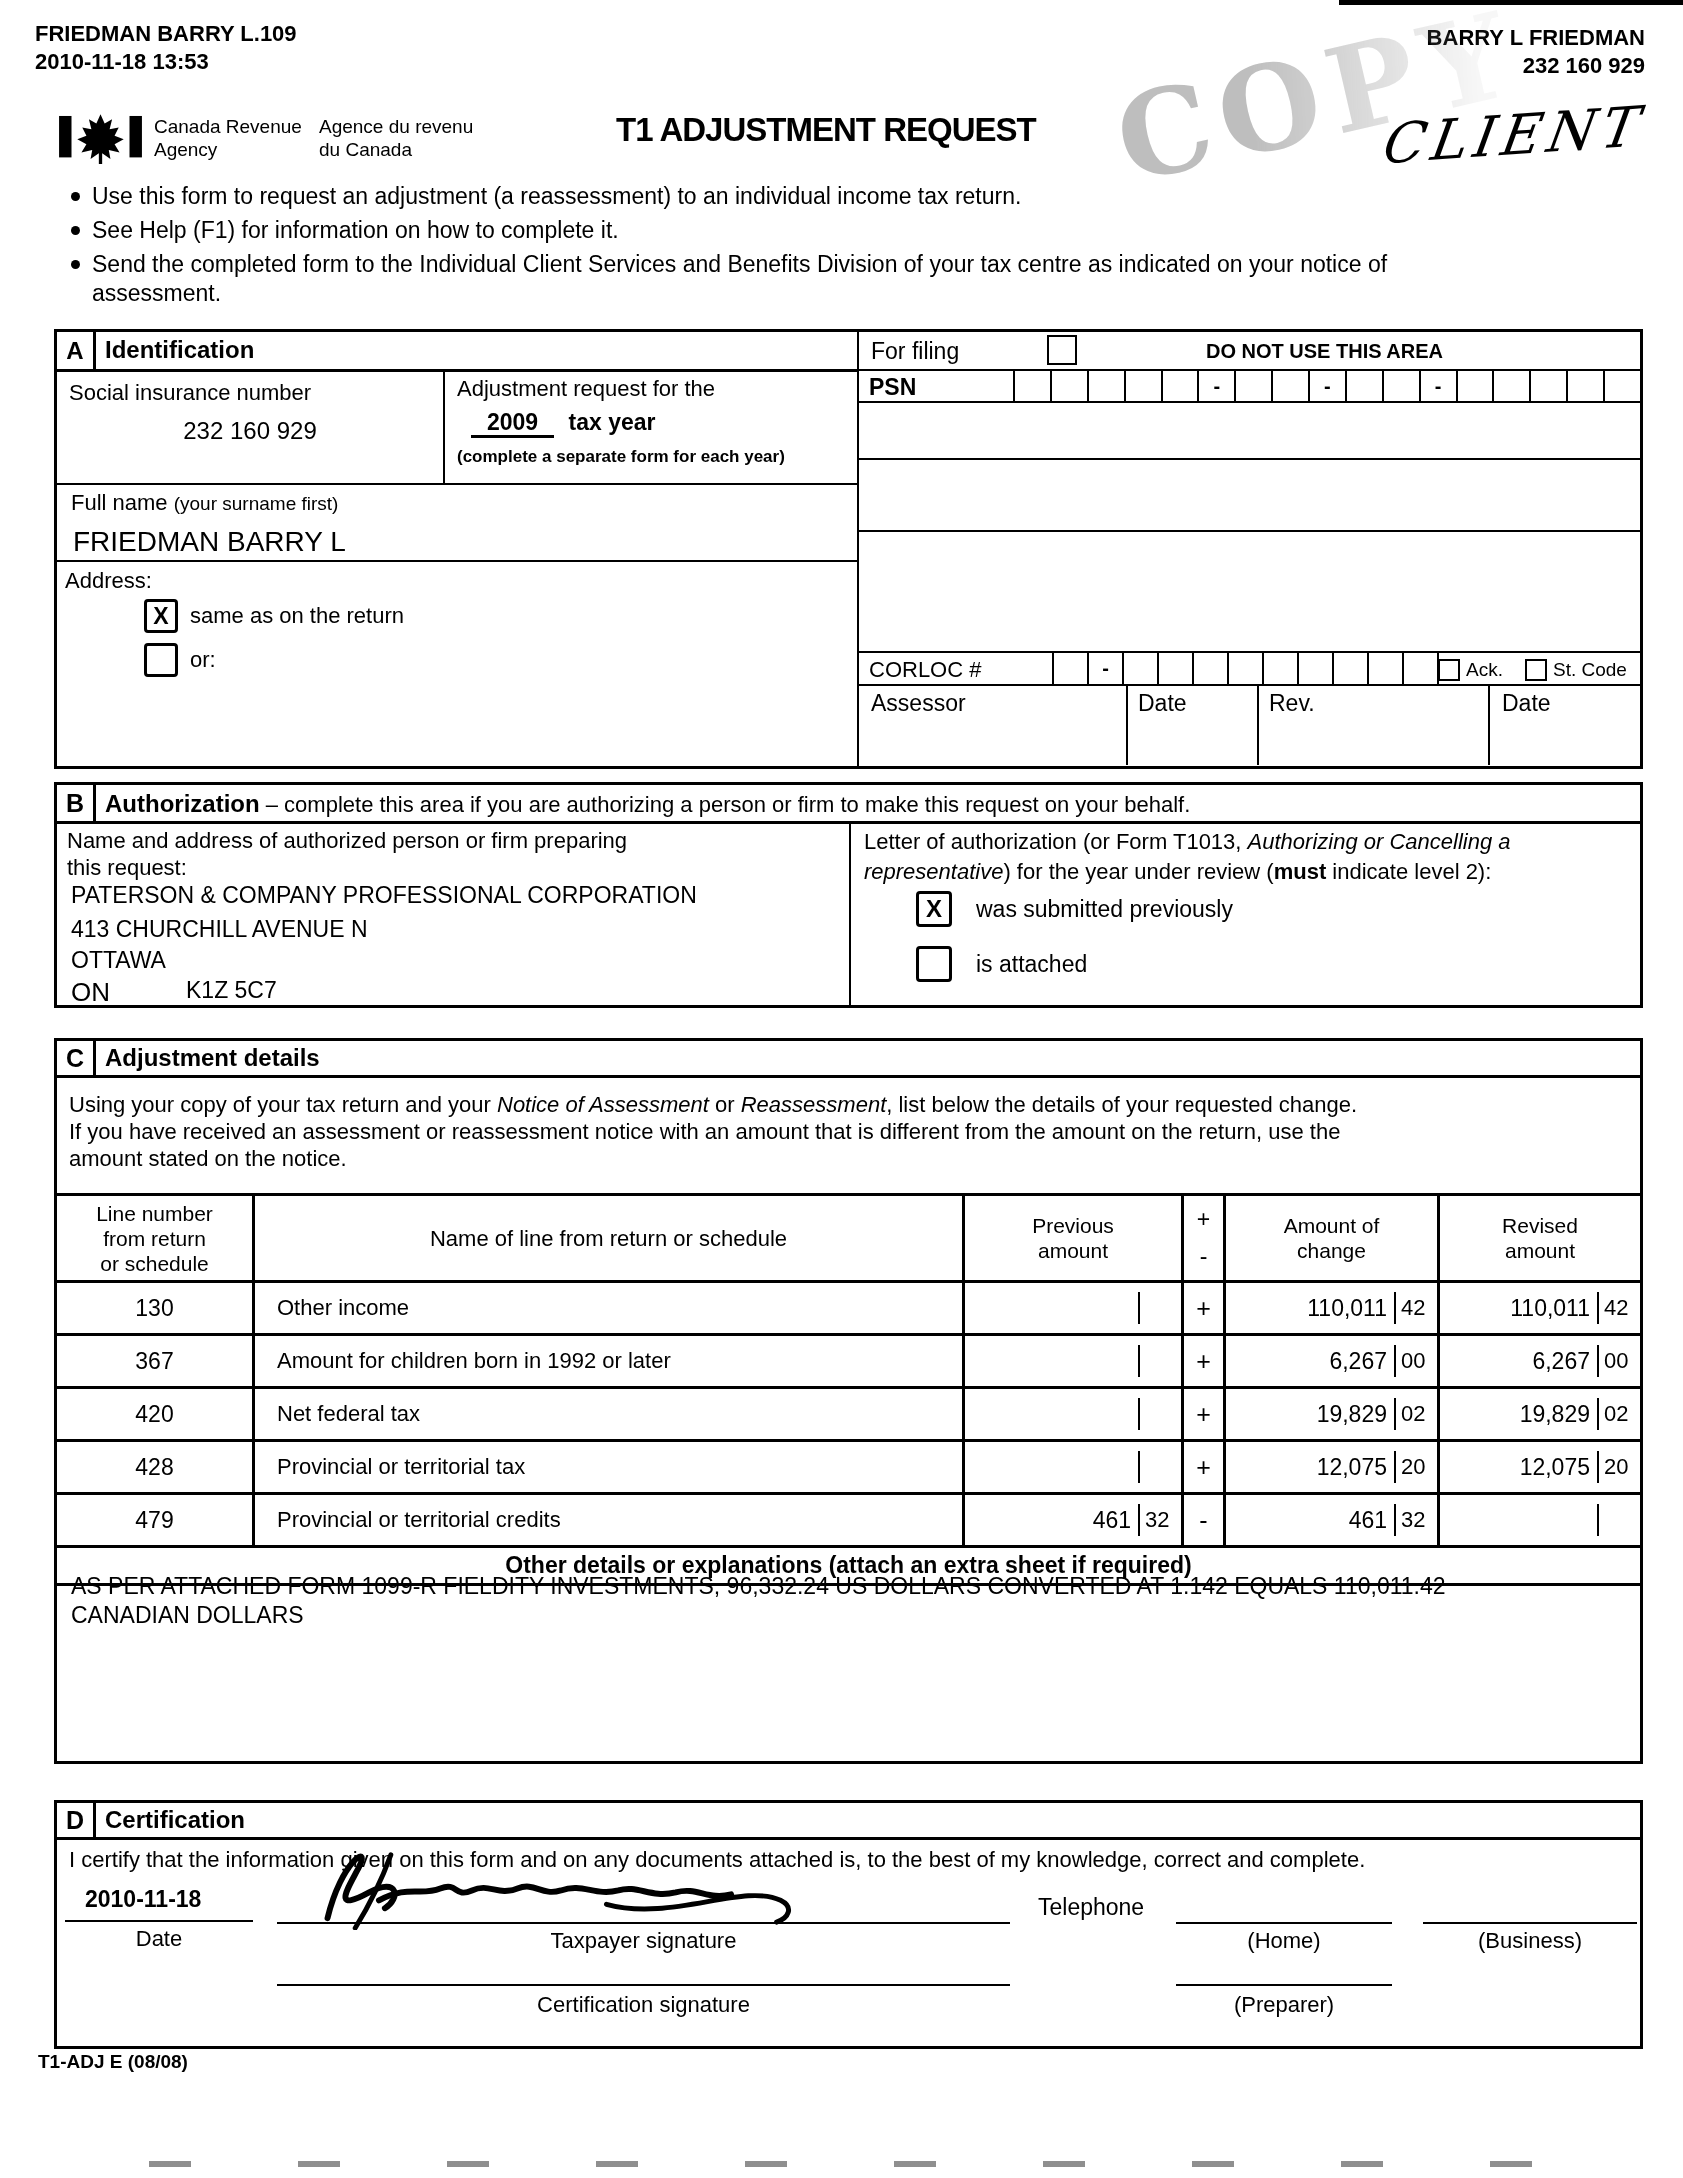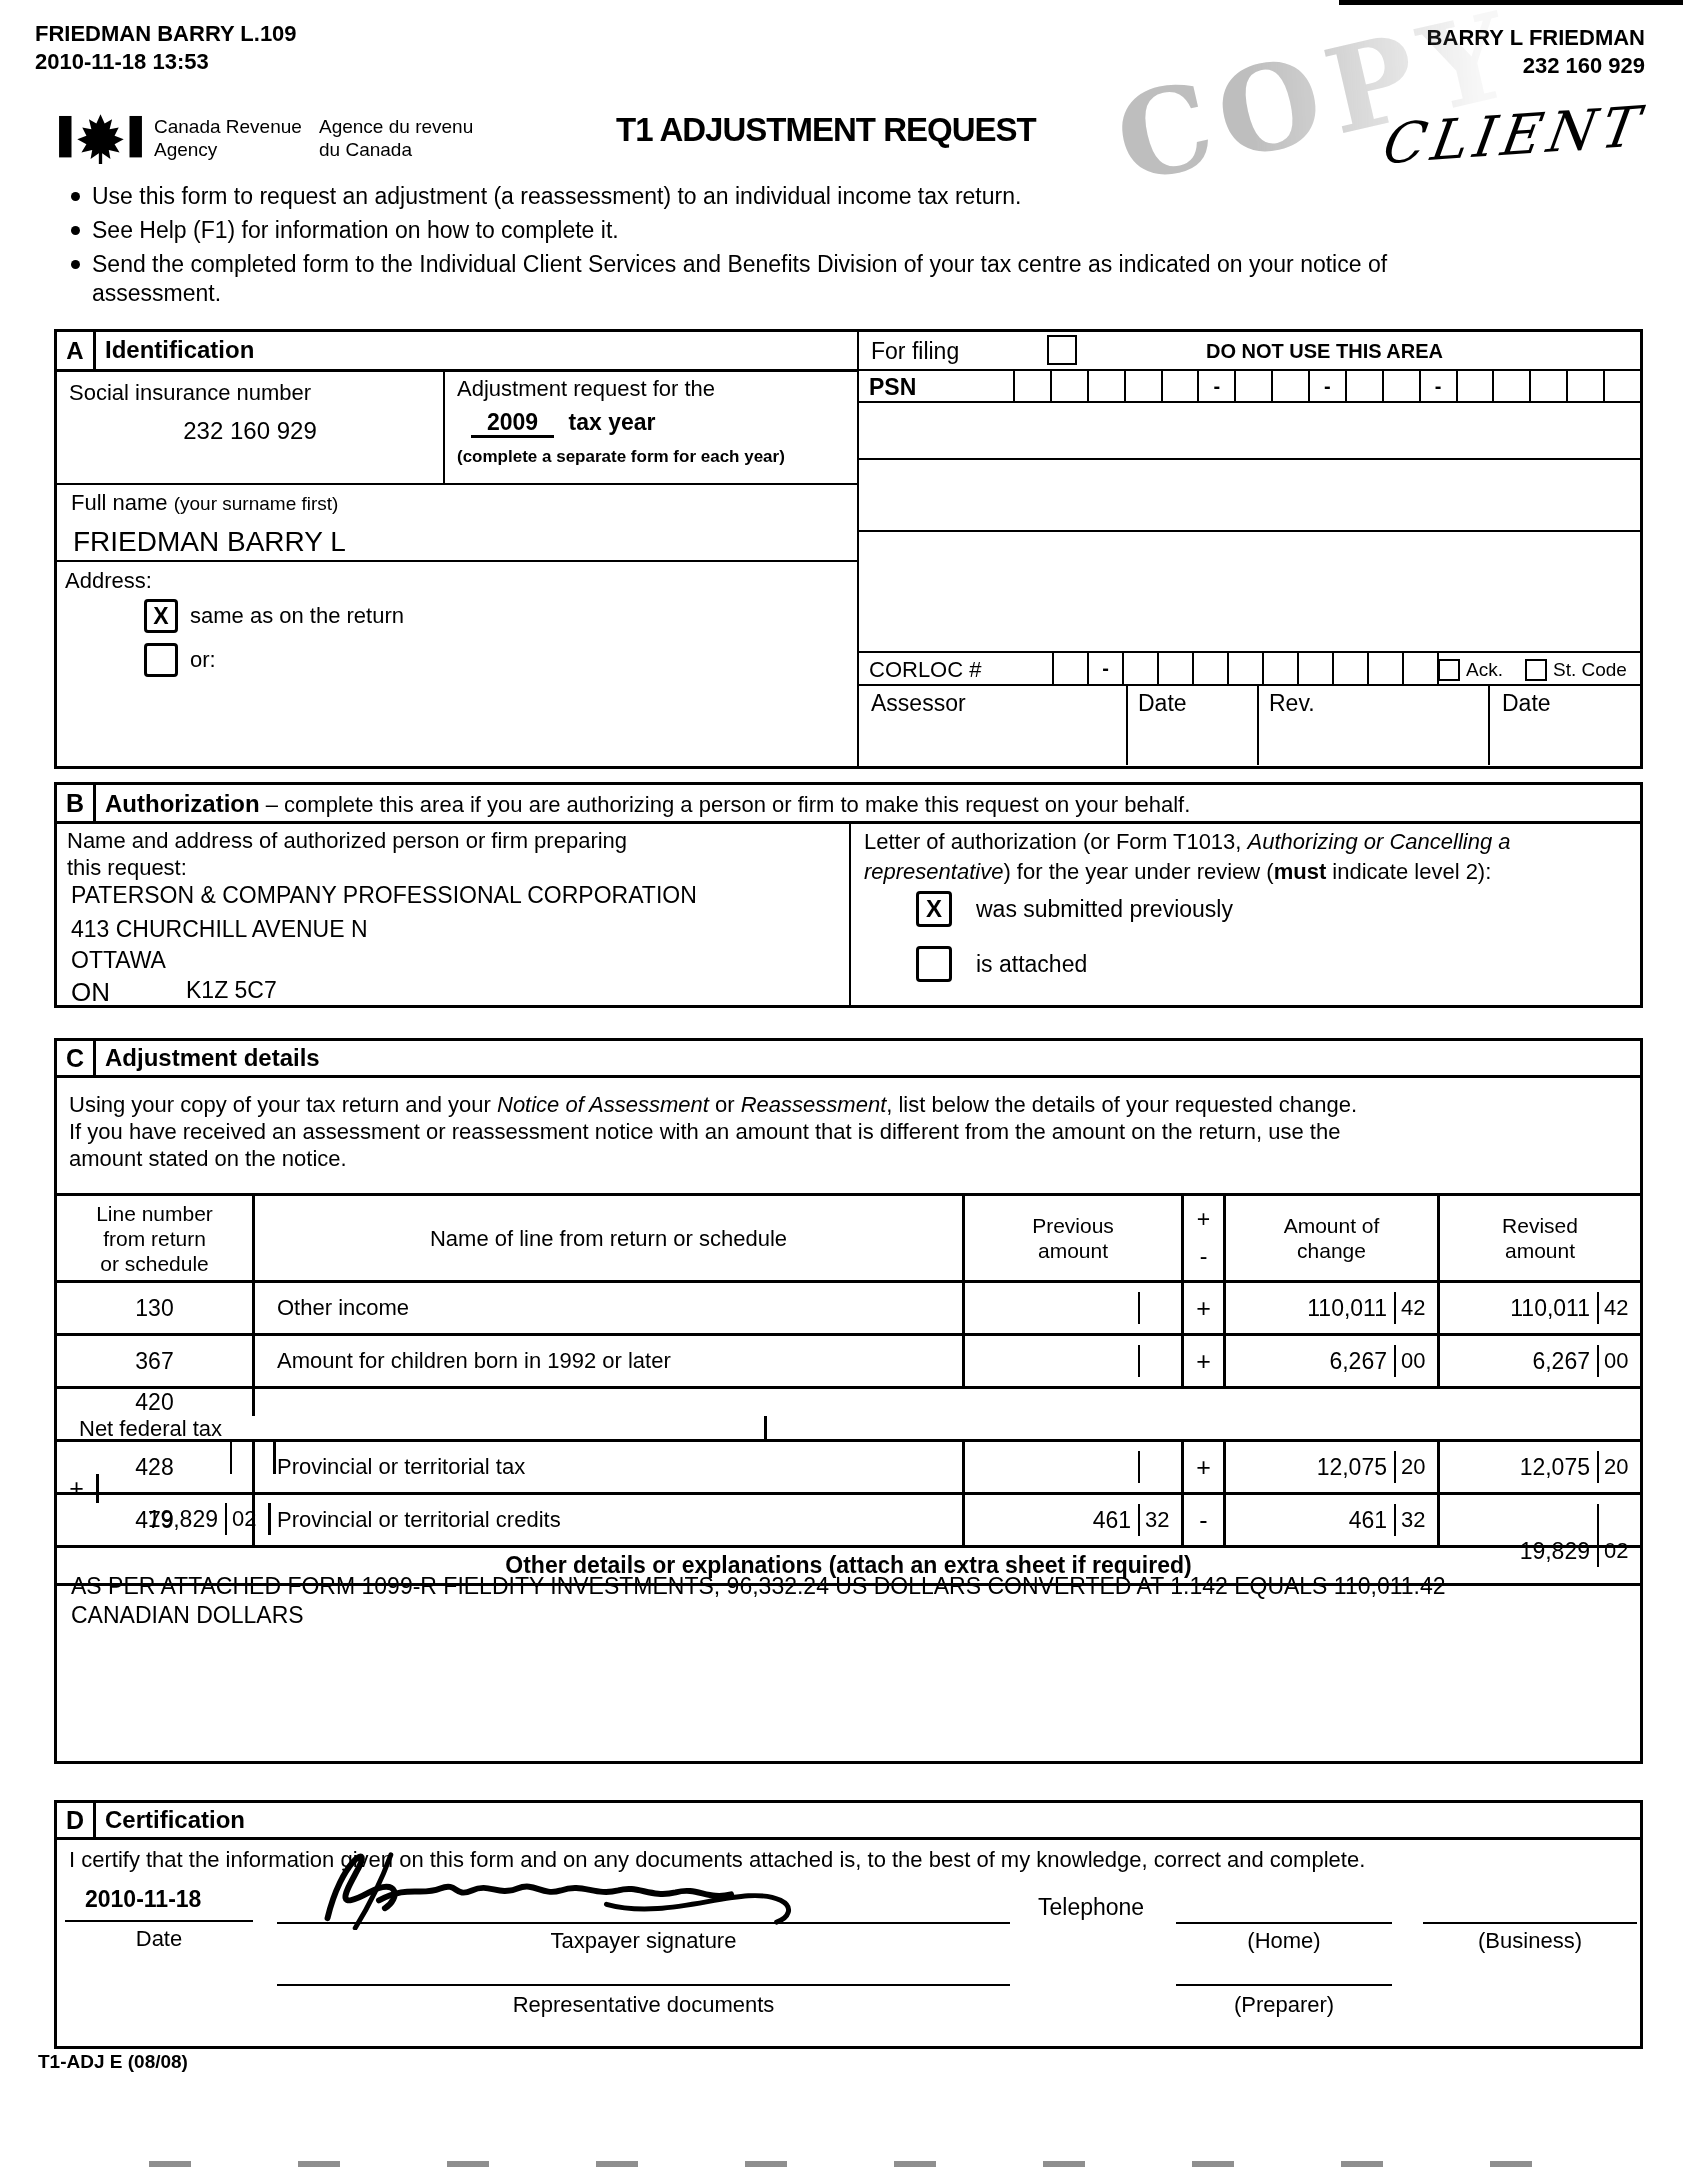--- a/index.html
+++ b/index.html
@@ -287,21 +287,21 @@
             <span class="cents-sep"></span>
             <span class="cents">00</span>
           </div>
         <div class="tc amt">
             <span>6,267</span>
             <span class="cents-sep"></span>
             <span class="cents">00</span>
           </div>
       </div>
 
-      <div class="trow" style="height:50px;flex-direction:column;">
+      <div class="trow" style="height:50px;">
         <div class="tc c1">420</div>
         <div class="tc c2">Net federal tax</div>
         <div class="tc c3 amt">
             <span></span>
             <span class="cents-sep"></span>
             <span class="cents"></span>
           </div>
         <div class="tc c4">+</div>
         <div class="tc c5 amt">
             <span>19,829</span>
@@ -388,20 +388,20 @@
     <div class="uline2" style="left:220px;top:119px;width:733px;"></div>
     <div class="lbl-c" style="left:220px;top:125px;width:733px;">Taxpayer signature</div>
 
     <div class="abs" style="left:981px;top:91px;font-size:23px;">Telephone</div>
     <div class="uline2" style="left:1119px;top:119px;width:216px;"></div>
     <div class="lbl-c" style="left:1119px;top:125px;width:216px;">(Home)</div>
     <div class="uline2" style="left:1366px;top:119px;width:214px;"></div>
     <div class="lbl-c" style="left:1366px;top:125px;width:214px;">(Business)</div>
 
     <div class="uline2" style="left:220px;top:181px;width:733px;"></div>
-    <div class="lbl-c" style="left:220px;top:189px;width:733px;">Representative documents</div>
+    <div class="lbl-c" style="left:220px;top:189px;width:733px;">Certification signature</div>
     <div class="uline2" style="left:1119px;top:181px;width:216px;"></div>
     <div class="lbl-c" style="left:1119px;top:189px;width:216px;">(Preparer)</div>
   </div>
 
   <div class="abs b" style="left:38px;top:2051px;font-size:19px;">T1-ADJ E (08/08)</div>
 </div>
 
 
 </body></html>

